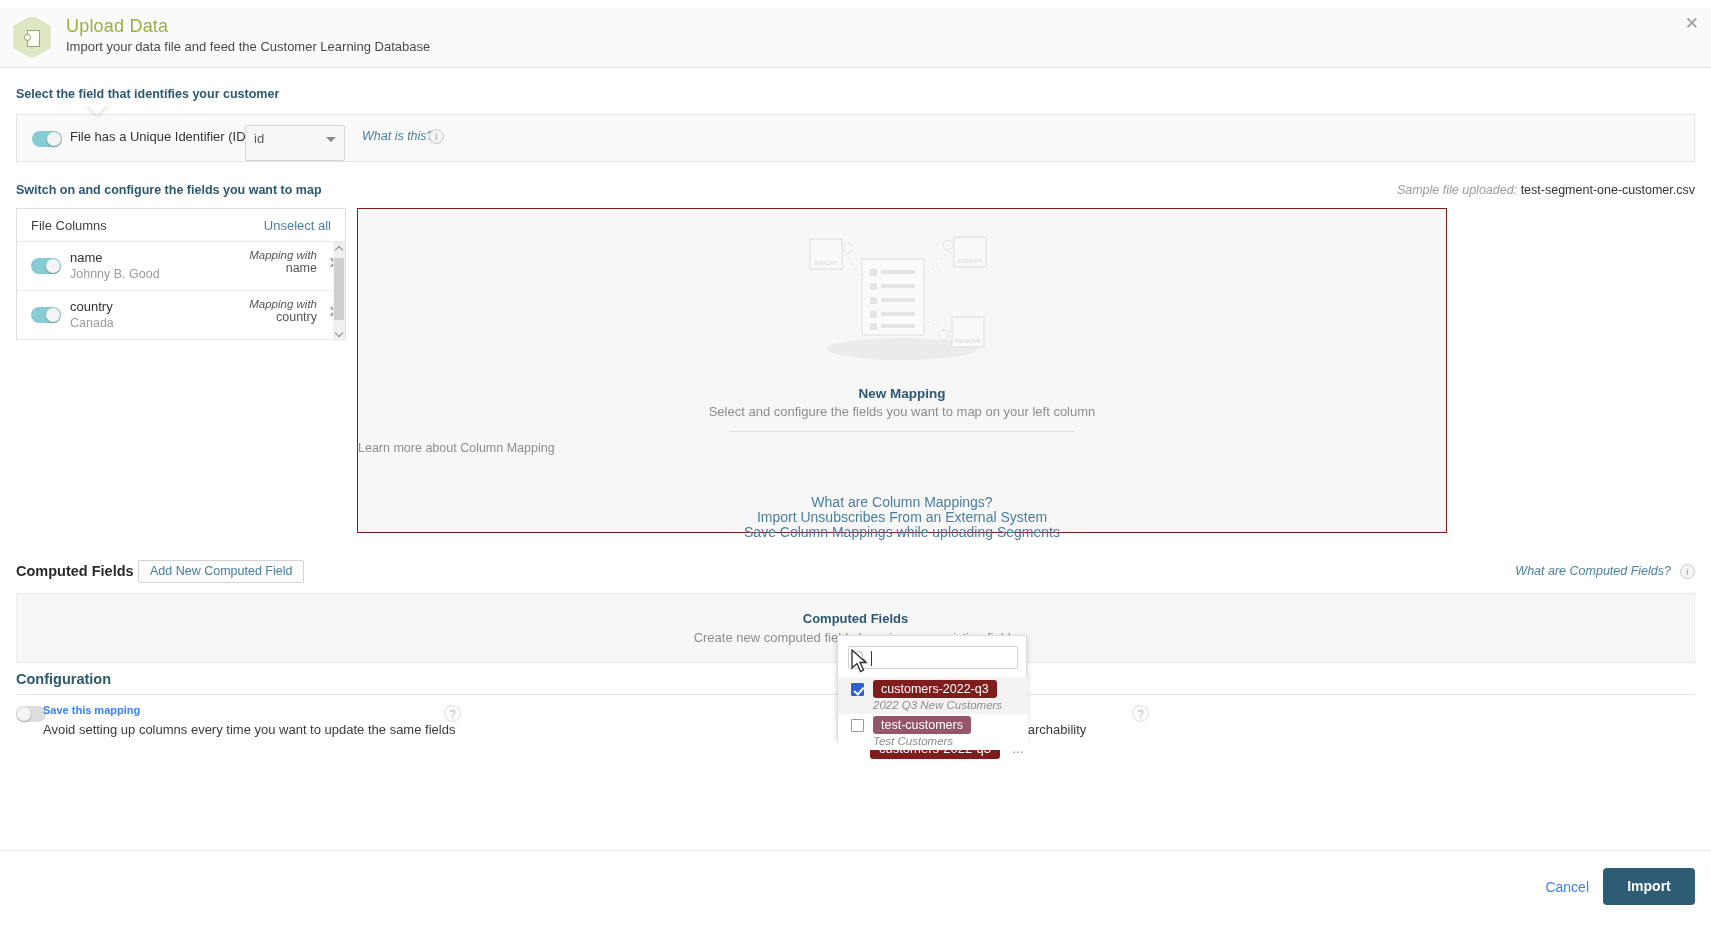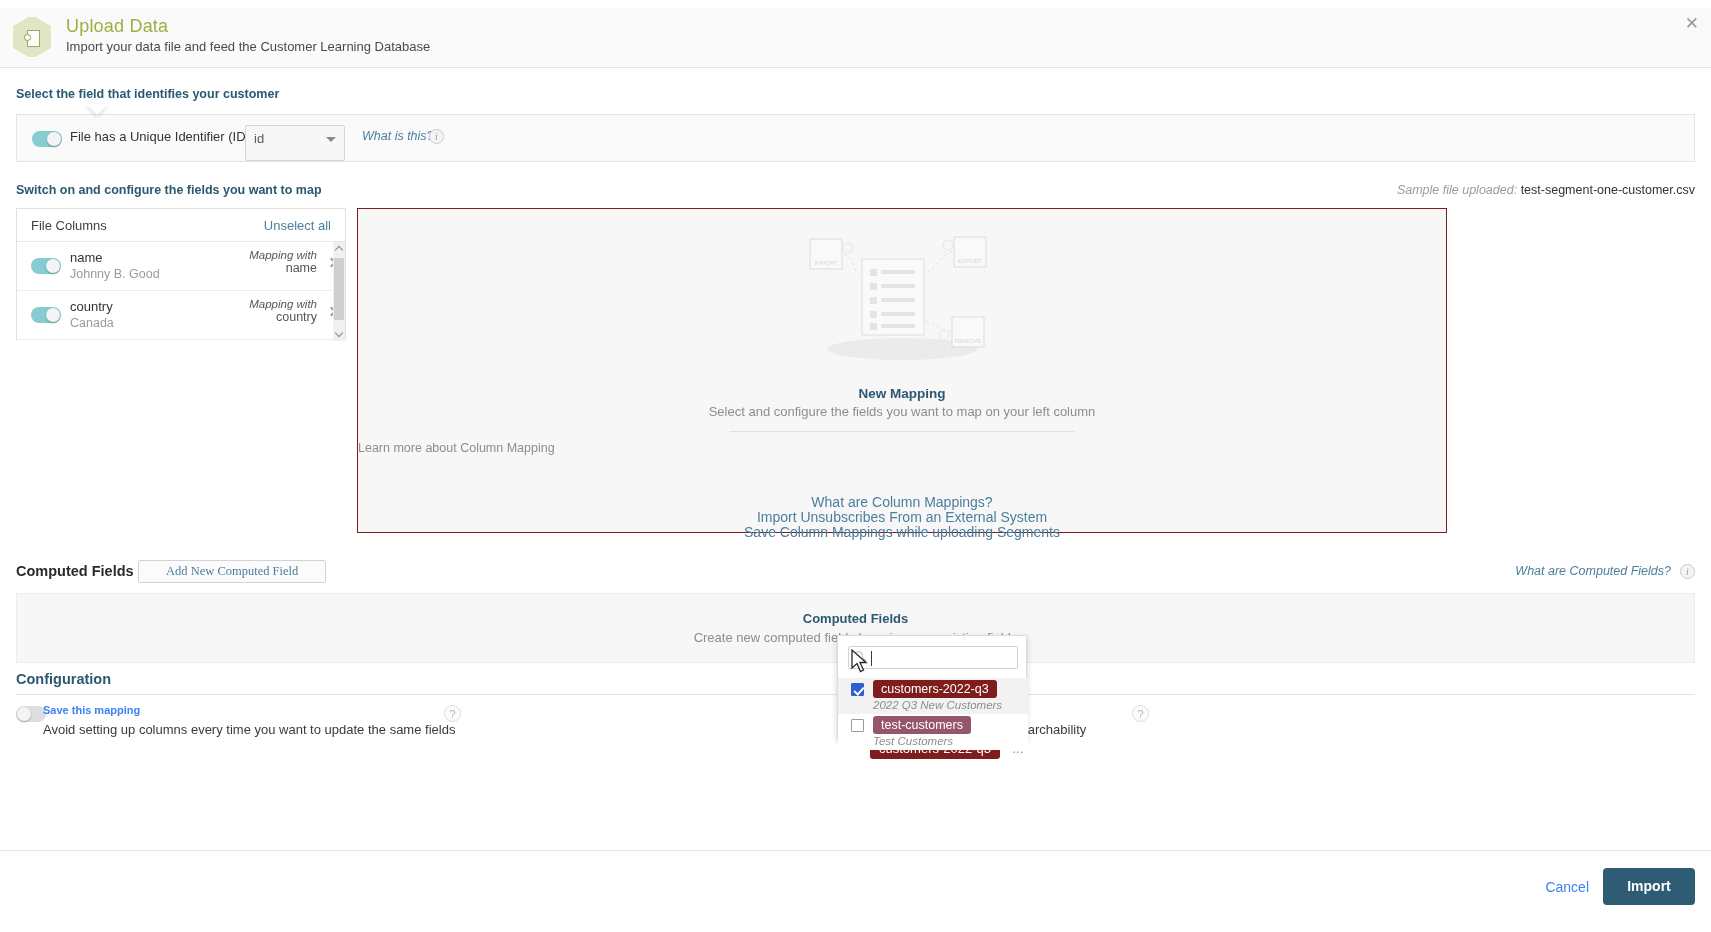--- a/index.html
+++ b/index.html
@@ -262,28 +262,27 @@
   #hl1 { top: 267px; }
   #hl2 { top: 282px; }
 
   
   .cf-title {
     position: absolute; left: 16px; top: 563px;
     font-size: 14.5px; font-weight: bold; color: #2a2a2a;
   }
   .cf-add {
     position: absolute; left: 138px; top: 560px;
-    height: 23px; padding: 0 27px;
+    height: 23px; padding: 0 11px;
     border: 1px solid #d3d3d3;
     background: #fbfbfb;
     font-size: 12.5px; color: #4a7f9e;
     line-height: 21px;
     border-radius: 2px;
     cursor: pointer;
-    font-family: Liberation Serif, serif;
   }
   .cf-whatis {
     position: absolute; right: 40px; top: 564px;
     font-size: 12.5px; color: #4a7f9e; font-style: italic;
     cursor: pointer;
   }
   #cf-info { position: absolute; right: 16px; top: 564px; }
   .cf-box {
     position: absolute; left: 16px; top: 593px;
     width: 1679px; height: 70px;

